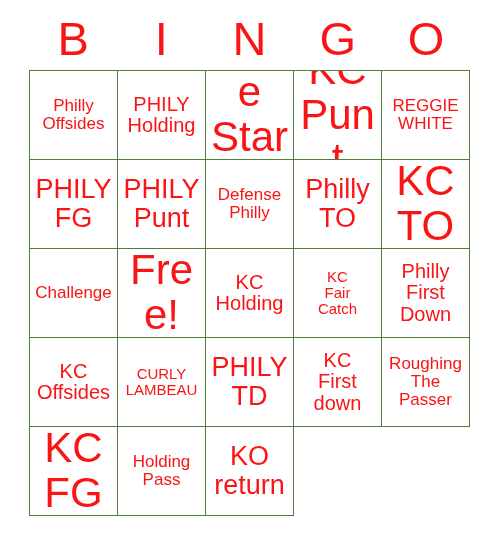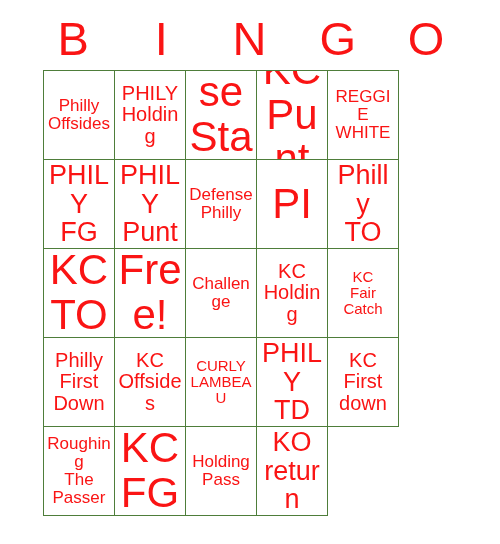--- a/index.html
+++ b/index.html
@@ -42,23 +42,23 @@
     line-height: 1;
     font-weight: 400;
     letter-spacing: 0;
     font-family: "Liberation Sans", sans-serif;
     user-select: none;
   }
 
   
   #bingo-grid {
     position: absolute;
-    left: 43px;
+    left: 29px;
     top: 70px;
-    width: 356px;
+    width: 441px;
     height: 446px;
     box-sizing: border-box;
     border-top: 1.5px solid #4e7d3a;
     border-left: 1.5px solid #4e7d3a;
     display: grid;
     grid-template-columns: repeat(5, 1fr);
     grid-template-rows: repeat(5, 1fr);
     background: #ffffff;
   }
 
@@ -132,36 +132,33 @@
 FG</span>
       </div>
       <div class="cell sz-xl">
         <span class="cell-text">PHILY
 Punt</span>
       </div>
       <div class="cell sz-sm">
         <span class="cell-text">Defense
 Philly</span>
       </div>
-      <div class="cell sz-xxl">
-        <span class="cell-text">PI</span>
-      </div>
       <div class="cell sz-xl">
         <span class="cell-text">Philly
 TO</span>
       </div>
       <div class="cell sz-xxl">
         <span class="cell-text">KC
 TO</span>
       </div>
+      <div class="cell sz-sm">
+        <span class="cell-text">Challenge</span>
+      </div>
       <div class="cell sz-xxl">
         <span class="cell-text">Free!</span>
-      </div>
-      <div class="cell sz-sm">
-        <span class="cell-text">Challenge</span>
       </div>
       <div class="cell sz-md">
         <span class="cell-text">KC
 Holding</span>
       </div>
       <div class="cell sz-xs">
         <span class="cell-text">KC
 Fair
 Catch</span>
       </div>

